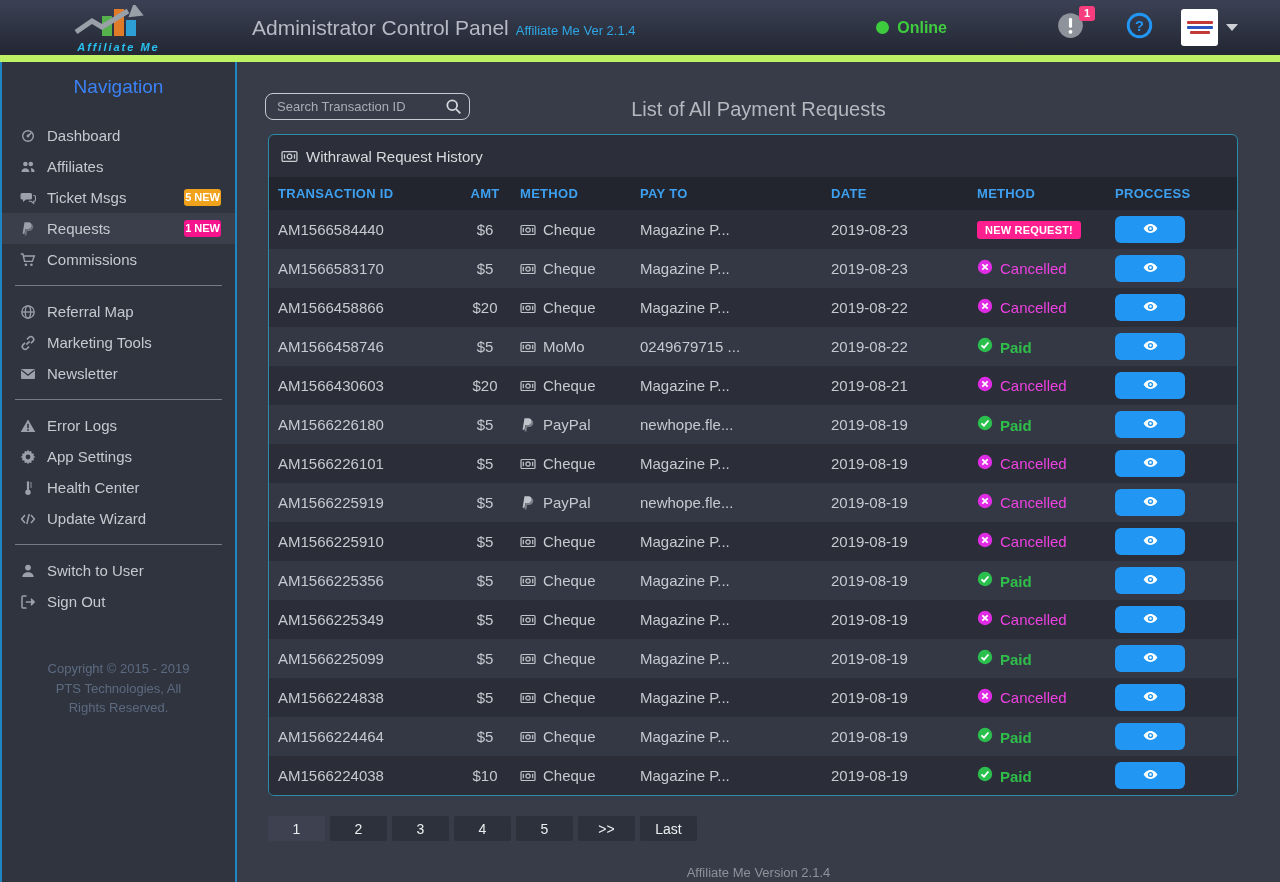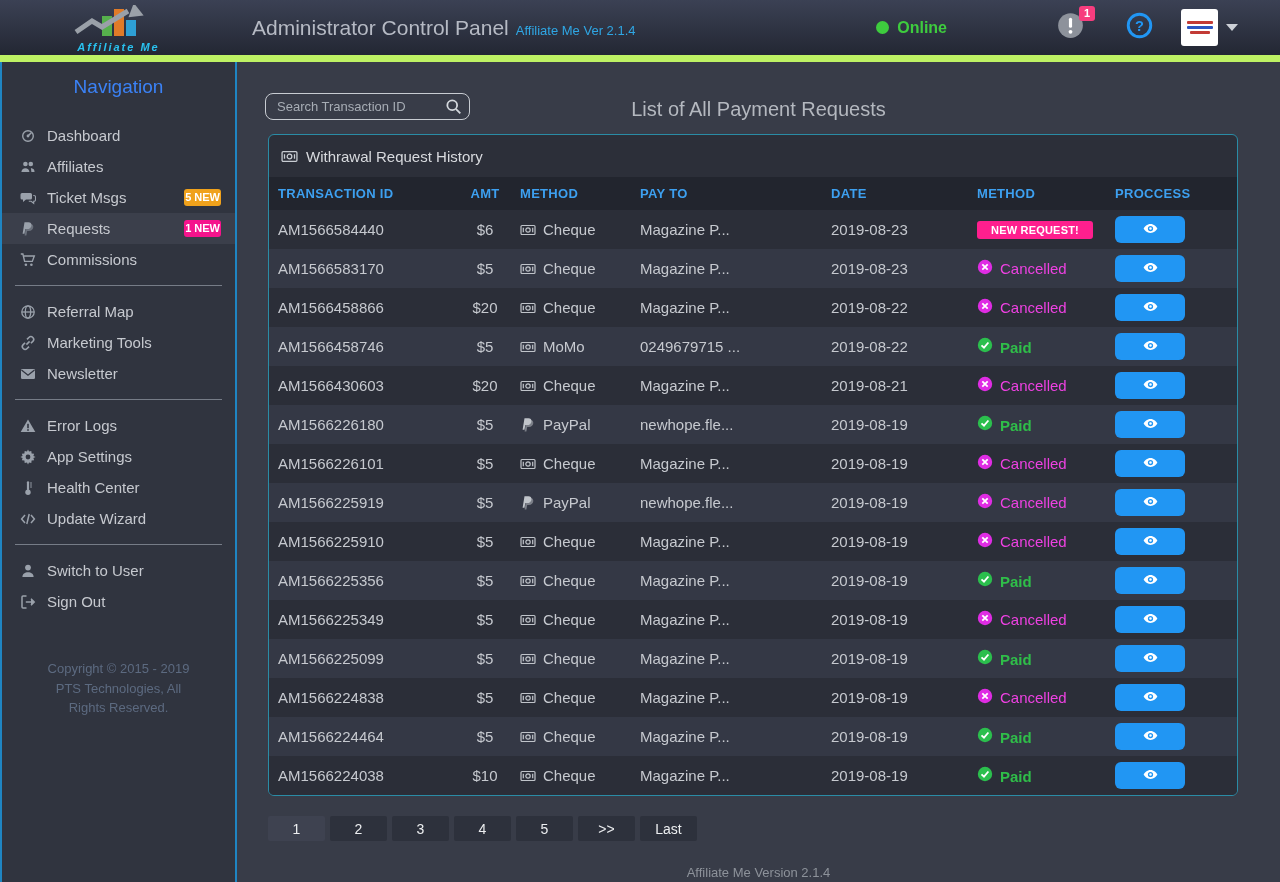--- a/index.html
+++ b/index.html
@@ -55,21 +55,21 @@
   table { width:100%; border-collapse:collapse; table-layout:fixed; }
   thead th { text-align:left; background:#22252e; color:#3da0f0; font-size:13px; font-weight:bold; letter-spacing:.3px; padding:9px 9px; }
   tbody tr:nth-child(odd)  { background:#2b2e38; }
   tbody tr:nth-child(even) { background:#343845; }
   td { padding:6px 9px; font-size:15px; color:#c6c9cf; height:38px; }
   th.col-amt, td.cell-amt { text-align:center; }
   .cell-method { display:flex; align-items:center; gap:7px; }
   .cell-method .icon { color:#c0c4ca; display:inline-flex; }
   .cell-method .icon svg, .status .icon svg { width:16px; height:16px; }
   .status { display:flex; align-items:center; gap:7px; }
-  .status-new { display:inline-block; background:#ff1f8e; color:#fff; font-size:11px; font-weight:bold; padding:3px 14px; border-radius:3px; letter-spacing:.2px; }
+  .status-new { display:inline-block; background:#ff1f8e; color:#fff; font-size:11px; font-weight:bold; padding:3px 8px; border-radius:3px; letter-spacing:.2px; }
   .status-cancelled { color:#ee41e2; }
   .status-cancelled .icon { color:#df2ce4; }
   .status-paid { color:#2fbe49; font-weight:bold;align-items:flex-end; }
   .status-paid .icon { color:#2bbf4d; }
   .eye-btn { width:70px; height:27px; background:#2196f3; border:none; border-radius:6px; display:flex; align-items:center; justify-content:center; color:#fff; cursor:pointer; }
   .eye-btn svg { width:17px; height:15px; }
 
   .pagination { display:flex; gap:5px; margin:20px 0 0 31px; }
   .page-btn { min-width:57px; height:25px; display:flex; align-items:center; justify-content:center; background:#2d313c; color:#eceef0; font-size:14px; border-radius:2px; cursor:pointer; }
   .page-btn.active { background:#3e4250; }

